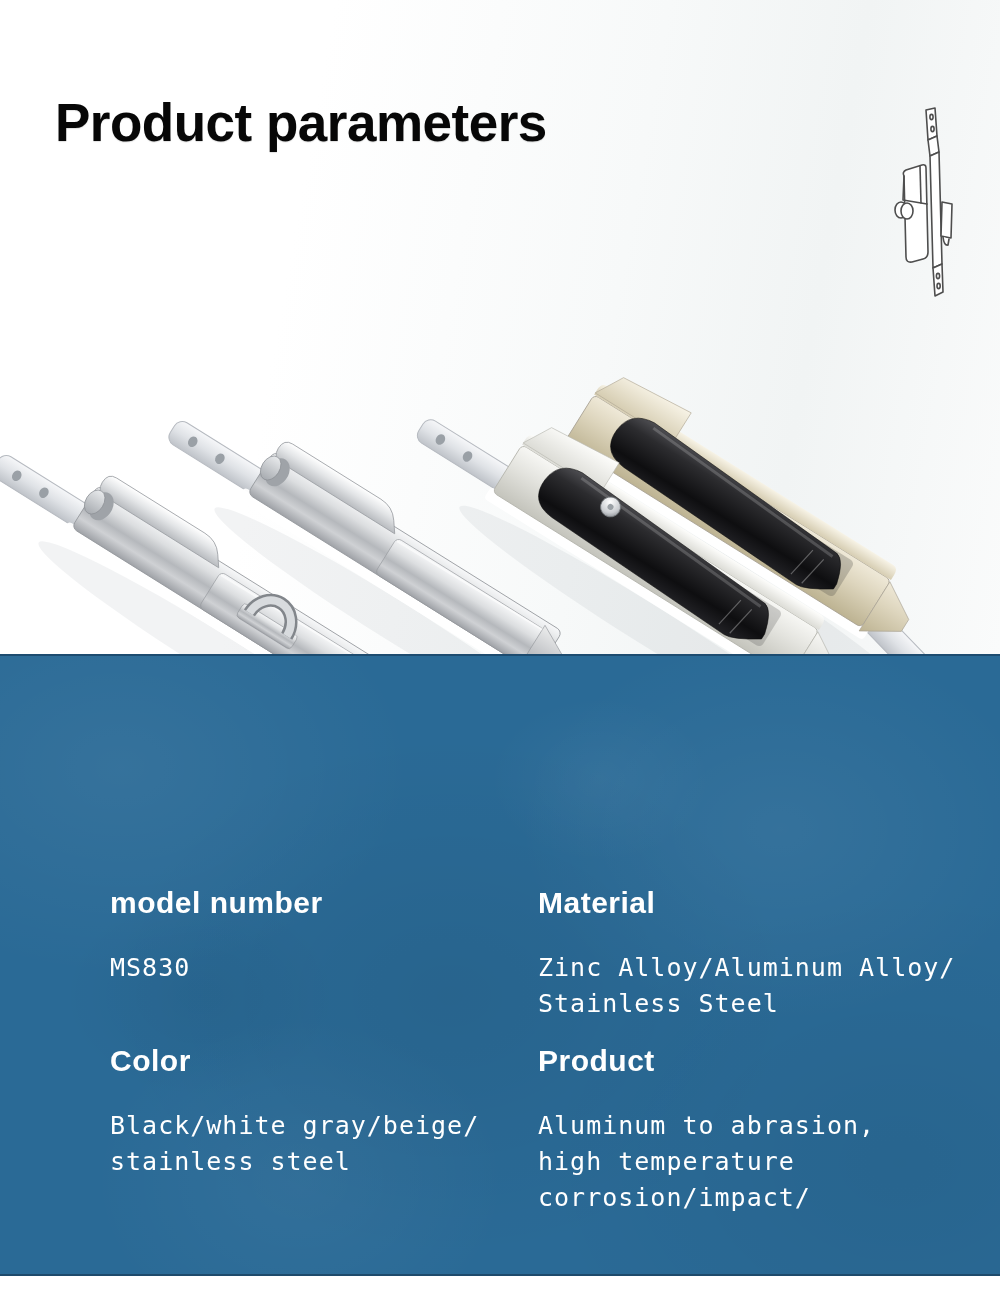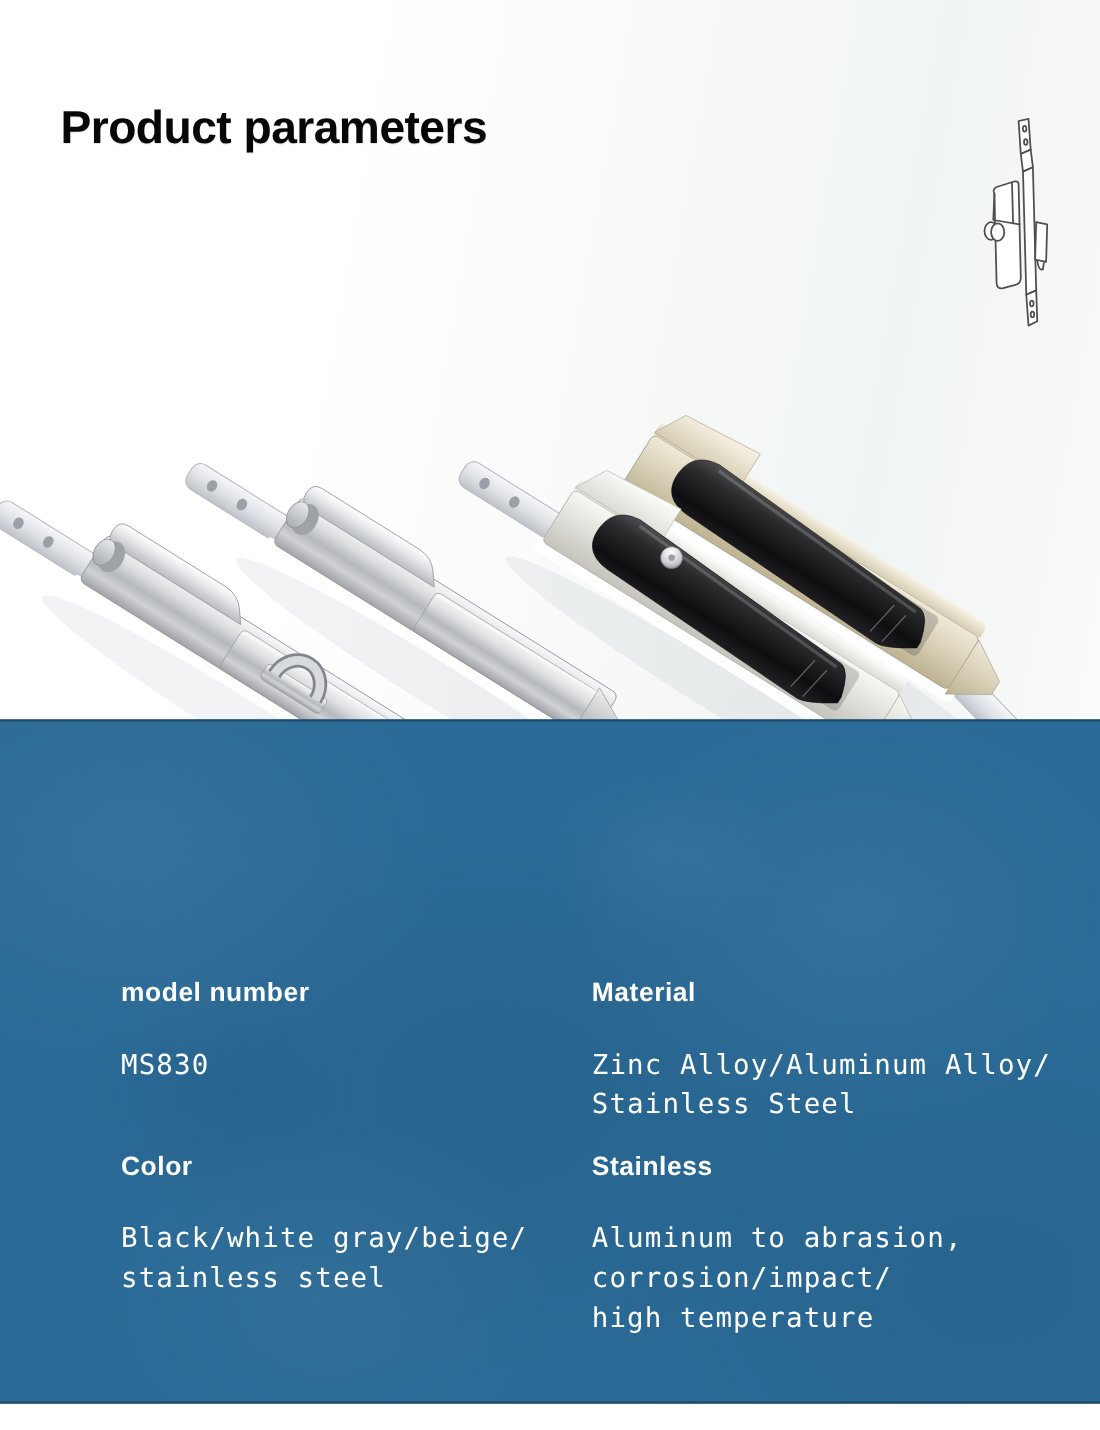--- a/index.html
+++ b/index.html
@@ -8,21 +8,21 @@
     background:#ffffff;overflow:hidden;
     font-family:"Liberation Sans",sans-serif;
   }
   
   .top-section{
     position:absolute;left:0;top:0;width:1000px;height:654px;
     background:linear-gradient(100deg,#ffffff 30%,#f7f9f9 60%,#f1f4f4 78%,#fafbfb 100%);
   }
   .page-title{
     position:absolute;left:55px;top:92px;margin:0;
-    font-size:42px;font-weight:700;letter-spacing:-0.5px;color:#070707;
+    font-size:53px;font-weight:700;letter-spacing:-0.5px;color:#070707;
     text-shadow:0 1px 1px rgba(0,0,0,0.12);
   }
   .tech-drawing{position:absolute;left:890px;top:106px;}
   .products-art{position:absolute;left:0;top:0;overflow:visible;}
   
   .spec-panel{
     position:absolute;left:0;top:654px;width:1000px;height:622px;
     box-sizing:border-box;
     border-top:2px solid #1d4c70;border-bottom:2px solid #1e4a6b;
     background:
@@ -30,21 +30,21 @@
       radial-gradient(500px 380px at 45% 55%, rgba(0,0,0,.06), transparent 70%),
       radial-gradient(380px 280px at 78% 28%, rgba(255,255,255,.05), transparent 70%),
       radial-gradient(520px 400px at 90% 82%, rgba(0,0,0,.05), transparent 70%),
       radial-gradient(300px 240px at 30% 85%, rgba(255,255,255,.04), transparent 70%),
       radial-gradient(160px 120px at 60% 20%, rgba(255,255,255,.04), transparent 70%),
       radial-gradient(200px 150px at 20% 55%, rgba(0,0,0,.045), transparent 70%),
       #2a6a96;
   }
   .spec{position:absolute;}
   .spec h2{
-    margin:0;font-size:24px;line-height:30px;font-weight:700;color:#ffffff;
+    margin:0;font-size:30px;line-height:30px;font-weight:700;color:#ffffff;
     letter-spacing:.5px;
   }
   .spec .lines{margin-top:32px;}
   .spec .lines p{
     margin:0;color:#ffffff;
     font-family:"DejaVu Sans Mono",monospace;
     font-size:25px;line-height:36px;letter-spacing:1px;
   }
   .spec-model{left:110px;top:232px;}
   .spec-material{left:538px;top:232px;}
@@ -233,22 +233,22 @@
 
     <div class="spec spec-material">
       <h2>Material</h2>
       <div class="lines">
         <p>Zinc Alloy/Aluminum Alloy/</p>
         <p>Stainless Steel</p>
       </div>
     </div>
 
     <div class="spec spec-features">
-      <h2>Stainless</h2>
+      <h2>Product</h2>
       <div class="lines">
         <p>Aluminum to abrasion,</p>
+        <p>high temperature</p>
         <p>corrosion/impact/</p>
-        <p>high temperature</p>
       </div>
     </div>
 
   </section>
 </div>
 
 </body></html>

